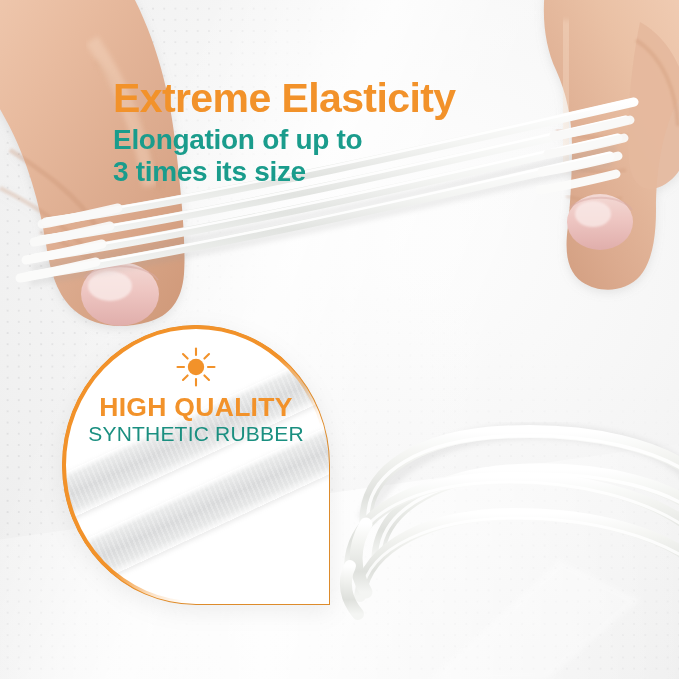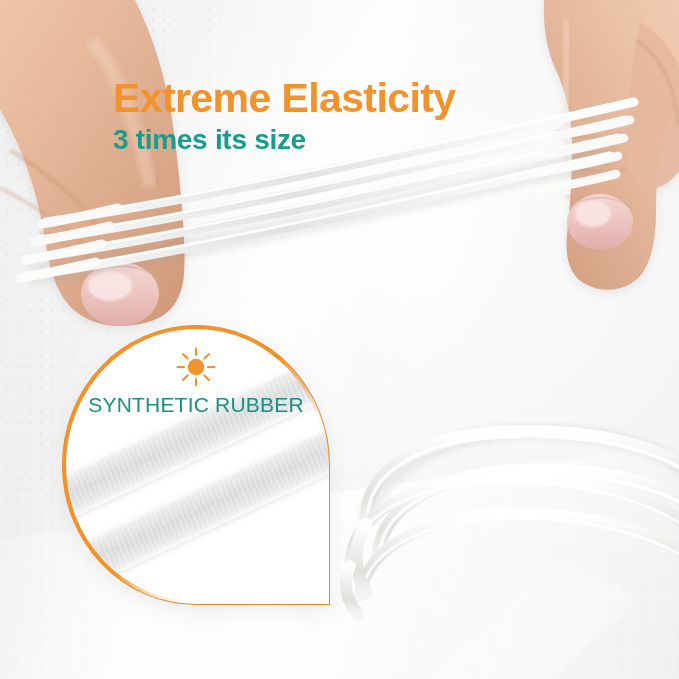--- a/index.html
+++ b/index.html
@@ -309,20 +309,21 @@
       <path d="M366,524 C352,548 354,572 366,592" stroke="url(#loopG)" stroke-width="13" fill="none" stroke-linecap="round"></path>
       <path d="M350,566 C342,582 346,600 358,614" stroke="url(#loopG)" stroke-width="12" fill="none" stroke-linecap="round"></path>
     </g>
 
     <path d="M430,679 L560,560 L640,600 L548,679 Z" fill="#ffffff" opacity=".35" filter="url(#softer)"></path>
   </svg>
 
   <div class="headline">
     <div class="h-title">Extreme Elasticity</div>
     <div class="h-sub">
+      <span>Elongation of up to</span>
       <span>3 times its size</span>
     </div>
   </div>
 
   <div class="badge">
     <div class="badge-shape"></div>
 
     <div class="badge-clip">
       <div class="strip strip-a"></div>
       <div class="strip strip-b"></div>
@@ -338,17 +339,18 @@
           <line x1="22" y1="3.5" x2="22" y2="10"></line>
           <line x1="22" y1="34" x2="22" y2="40.5"></line>
           <line x1="3.5" y1="22" x2="10" y2="22"></line>
           <line x1="34" y1="22" x2="40.5" y2="22"></line>
           <line x1="9" y1="9" x2="13.6" y2="13.6"></line>
           <line x1="30.4" y1="30.4" x2="35" y2="35"></line>
           <line x1="35" y1="9" x2="30.4" y2="13.6"></line>
           <line x1="13.6" y1="30.4" x2="9" y2="35"></line>
         </g>
       </svg>
+      <div class="b-title">HIGH QUALITY</div>
       <div class="b-sub">SYNTHETIC RUBBER</div>
     </div>
   </div>
 
 </div>
 
 </body></html>

